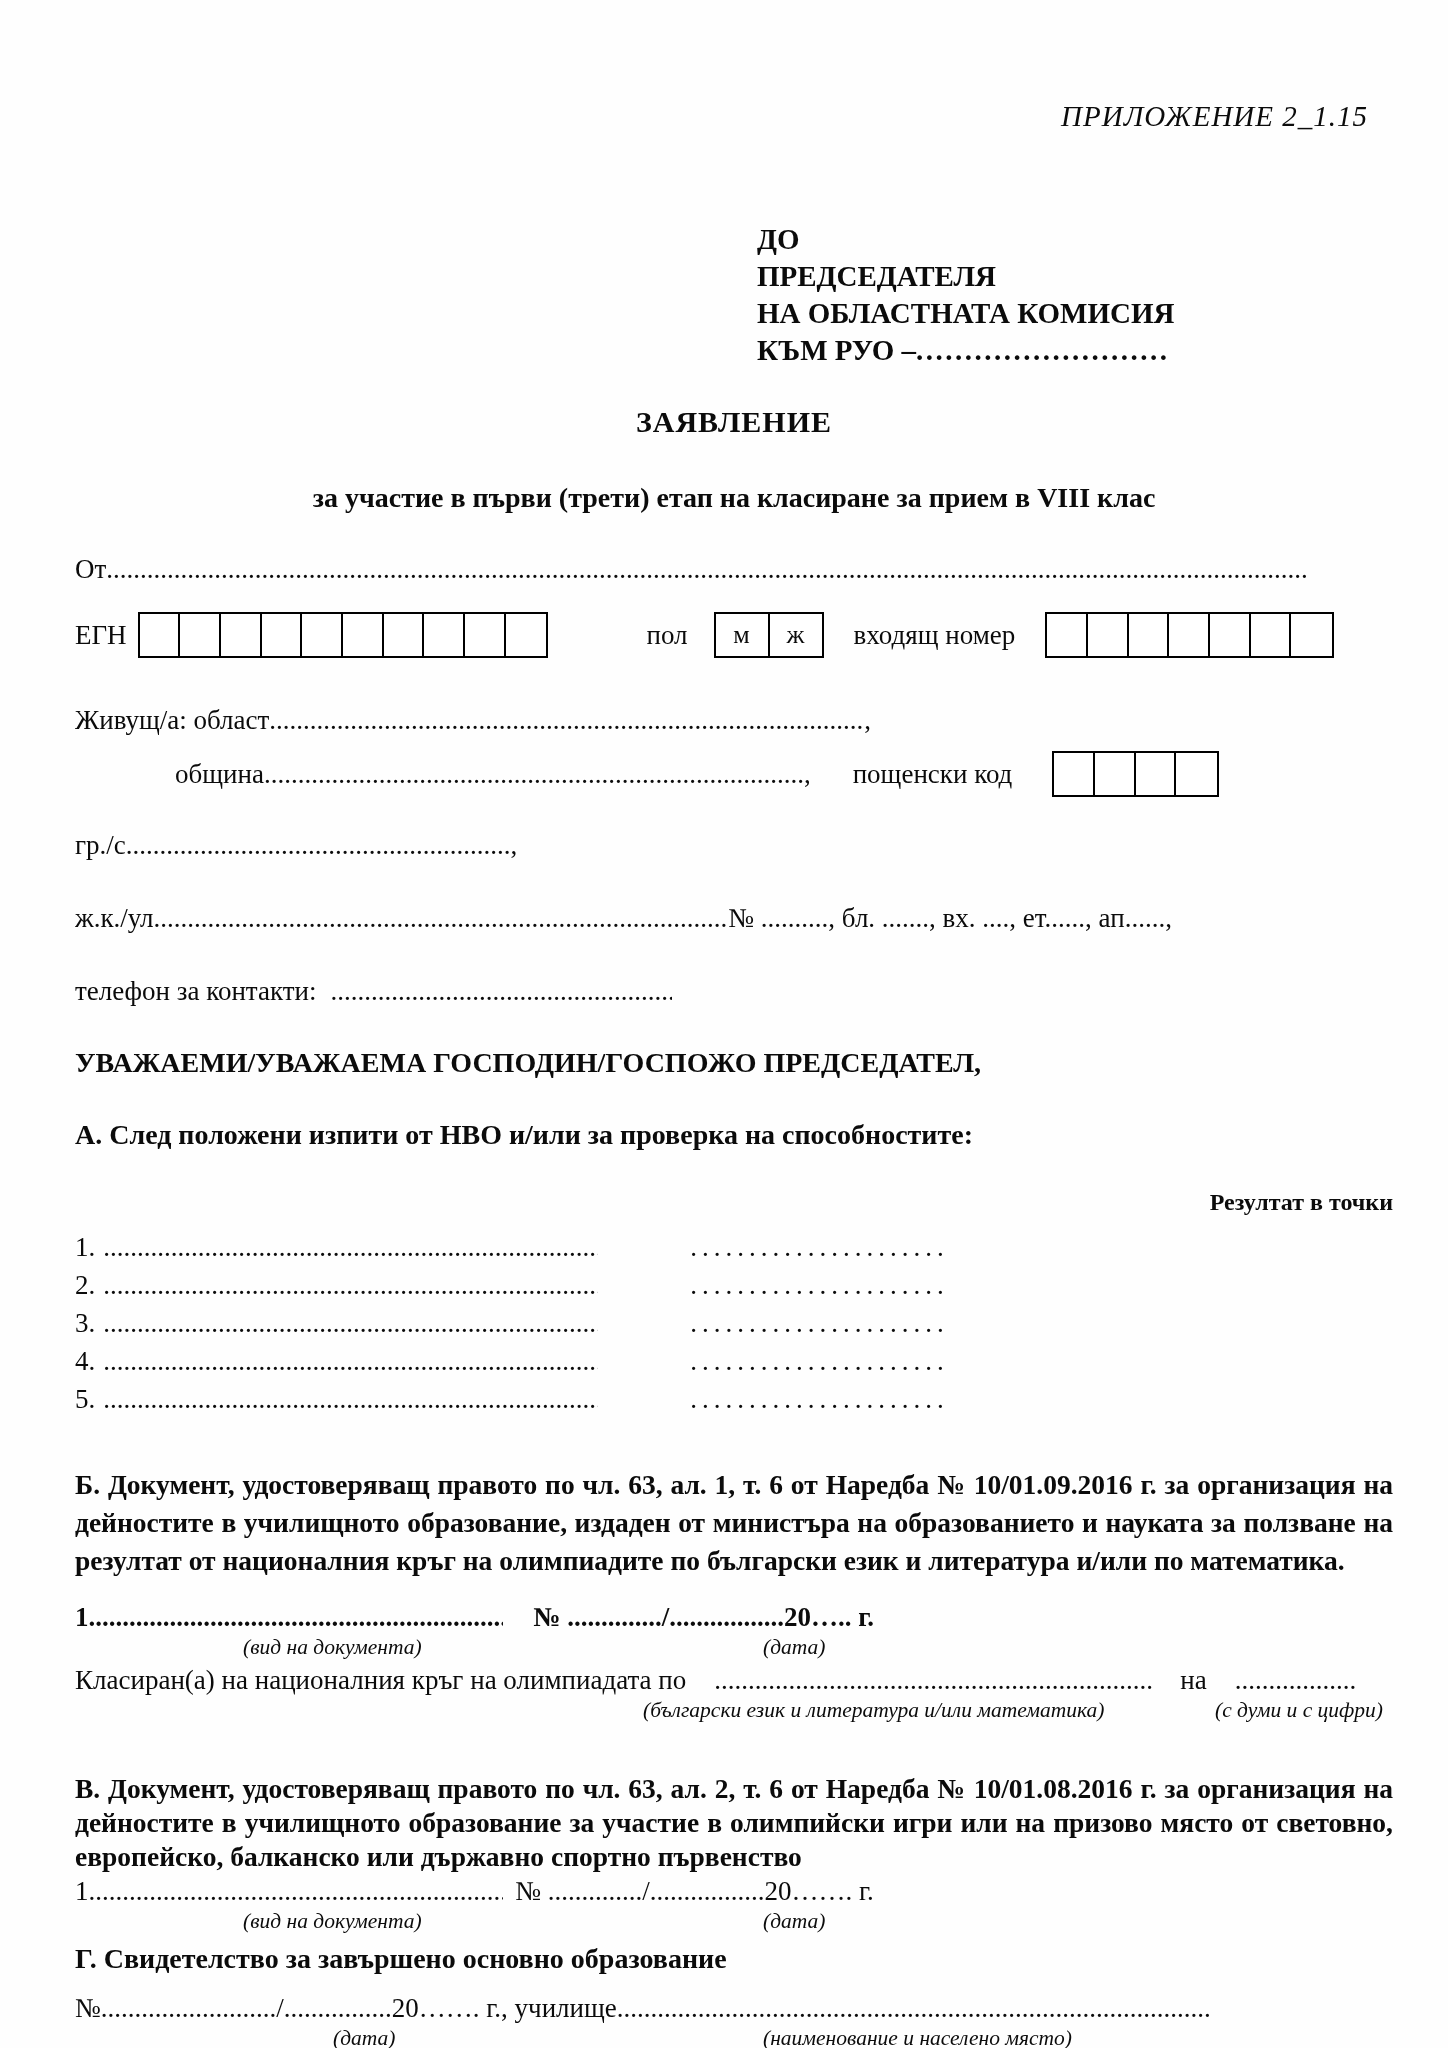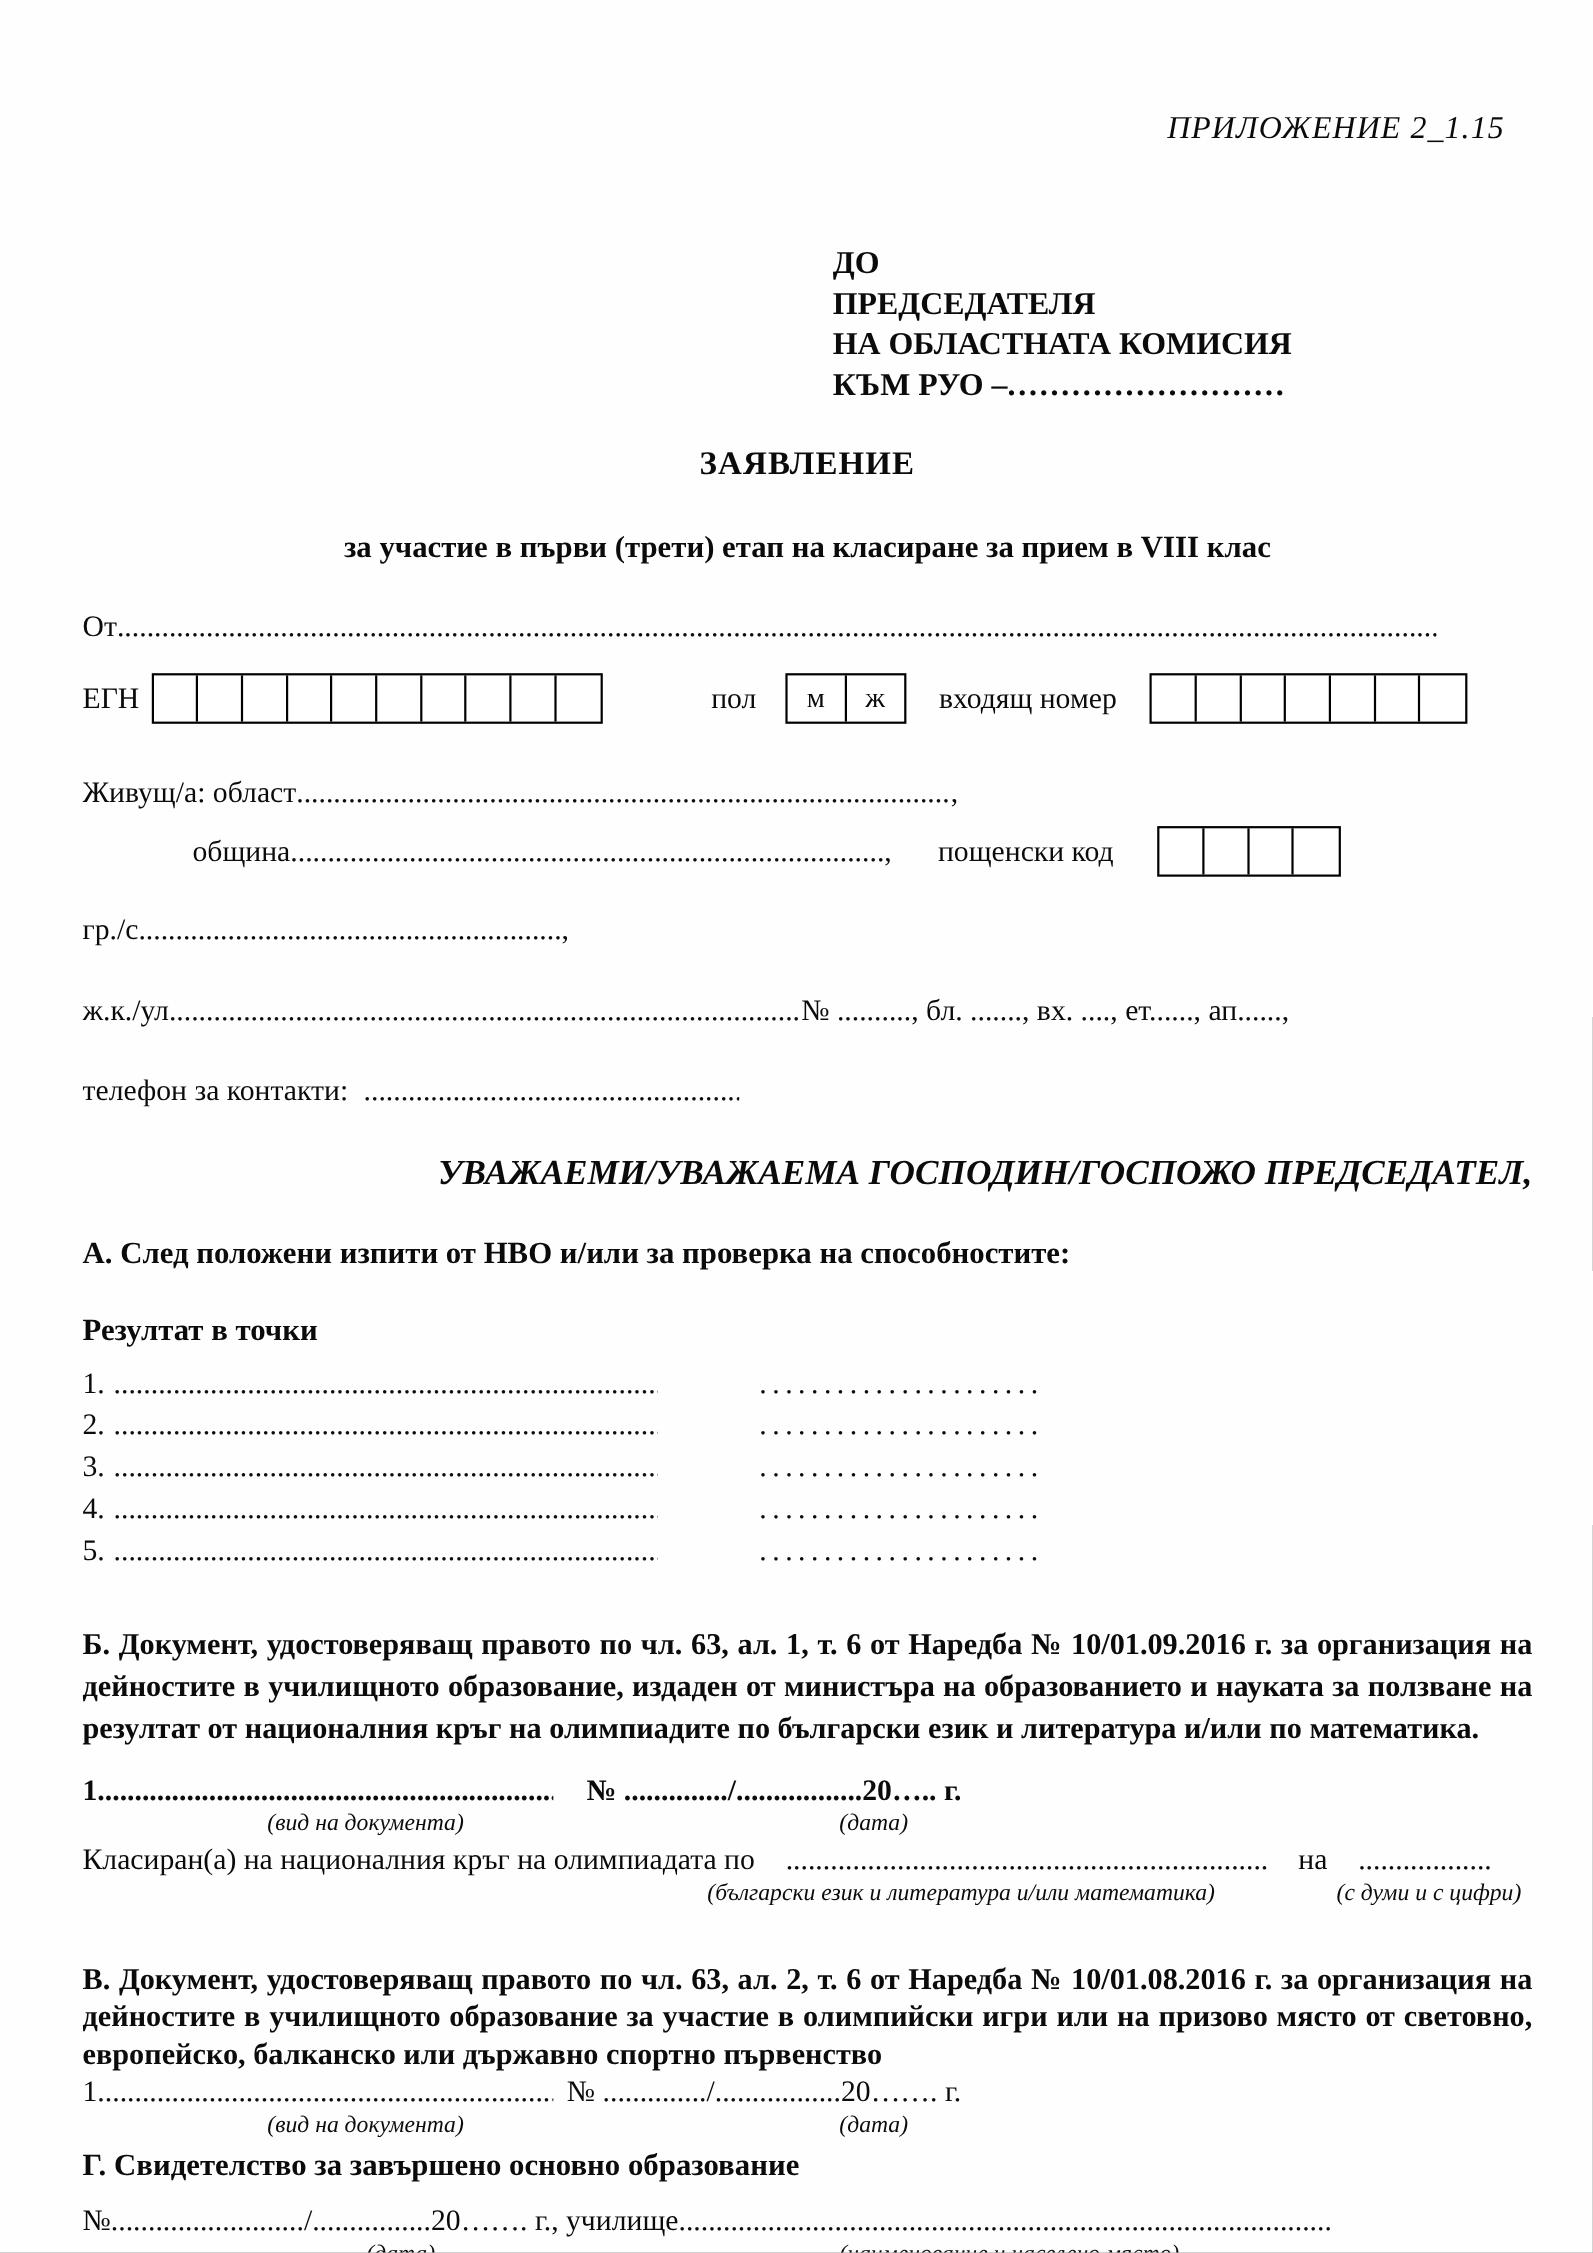--- a/index.html
+++ b/index.html
@@ -32,23 +32,23 @@
   .sexcell{width:52px;display:flex;align-items:center;justify-content:center;font-size:26px;border-right:2px solid #000;}
   .sexcell:last-child{border-right:none;}
   .row{display:flex;align-items:center;white-space:nowrap;}
   .egn-row{margin-top:26px;height:48px;}
   .lbl{display:inline-block;}
   .residence{margin-top:46px;}
   .municip-row{margin-top:12px;height:52px;}
   .city-line{margin-top:30px;}
   .street-line{margin-top:42px;}
   .phone-line{margin-top:42px;}
-  .salutation{margin-top:40px;text-align:right;font-weight:bold;font-size:32px;font-style:italic;}
+  .salutation{margin-top:40px;text-align:left;font-weight:bold;font-size:28px;}
   .sec-a-head{margin-top:40px;font-weight:bold;font-size:28px;}
-  .result-head{margin-top:38px;text-align:left;font-weight:bold;font-size:28px;}
+  .result-head{margin-top:38px;text-align:right;font-weight:bold;font-size:24px;}
   .result-rows{margin-top:16px;}
   .result-row{display:flex;align-items:baseline;height:38px;white-space:nowrap;}
   .para{margin-top:44px;font-weight:bold;font-size:27.5px;line-height:38px;text-align:justify;}
   .para-v{margin-top:46px;line-height:34px;}
   .item-line{margin-top:22px;font-weight:bold;}
   .item-line-v{margin-top:2px;font-weight:normal;}
   .sublabels{position:relative;height:30px;font-style:italic;font-size:21.5px;}
   .sublabels span{position:absolute;top:2px;}
   .klasiran{margin-top:2px;gap:28px;}
   .sec-g-head{margin-top:6px;font-weight:bold;font-size:28px;}

